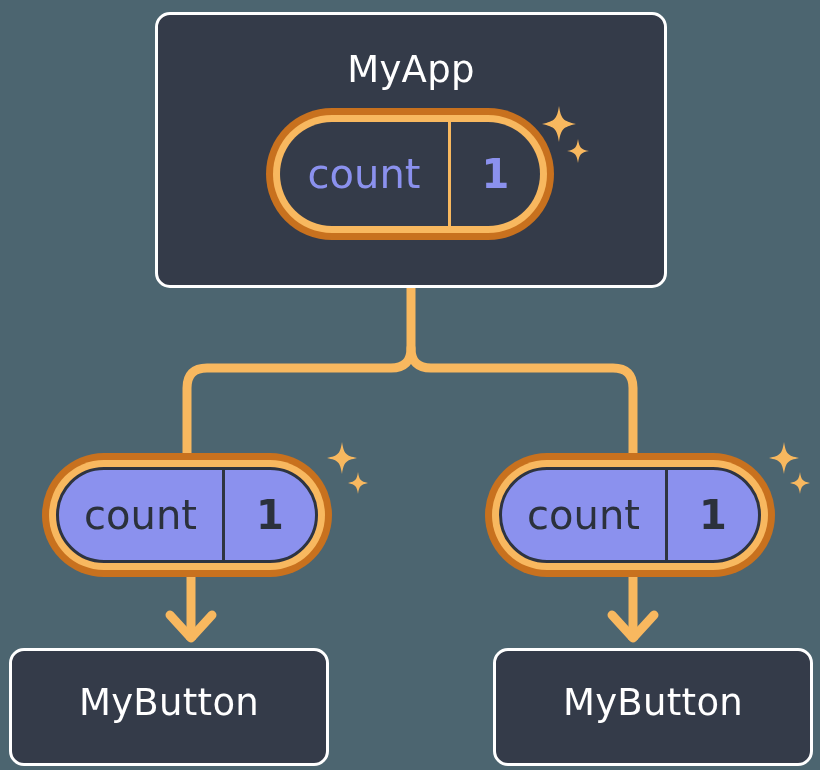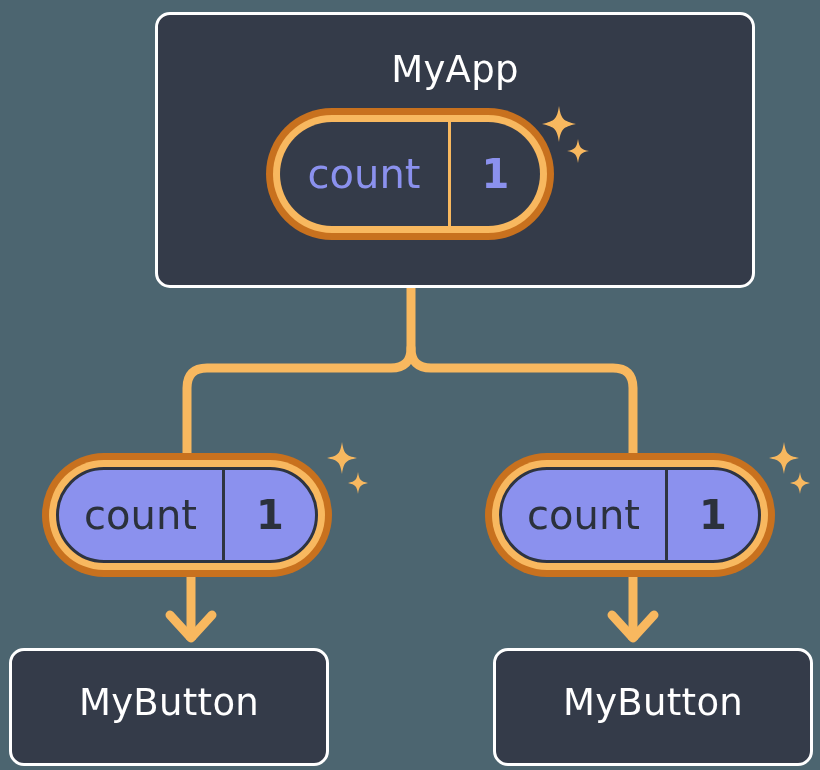--- a/index.html
+++ b/index.html
@@ -30,21 +30,21 @@
   .comp-box {
     position: absolute;
     box-sizing: border-box;
     background: #343b49;
     border: 3px solid #ffffff;
     border-radius: 15px;
   }
   #box-myapp {
     left: 155px;
     top: 12px;
-    width: 600px;
+    width: 512px;
     height: 276px;
   }
   #box-btn-left {
     left: 9px;
     top: 648px;
     width: 320px;
     height: 118px;
   }
   #box-btn-right {
     left: 493px;

